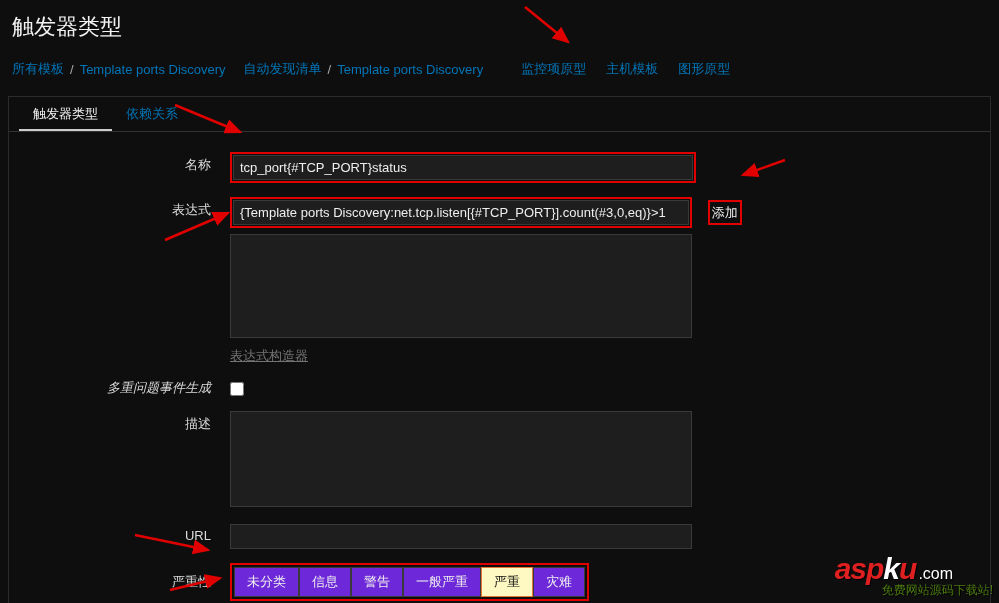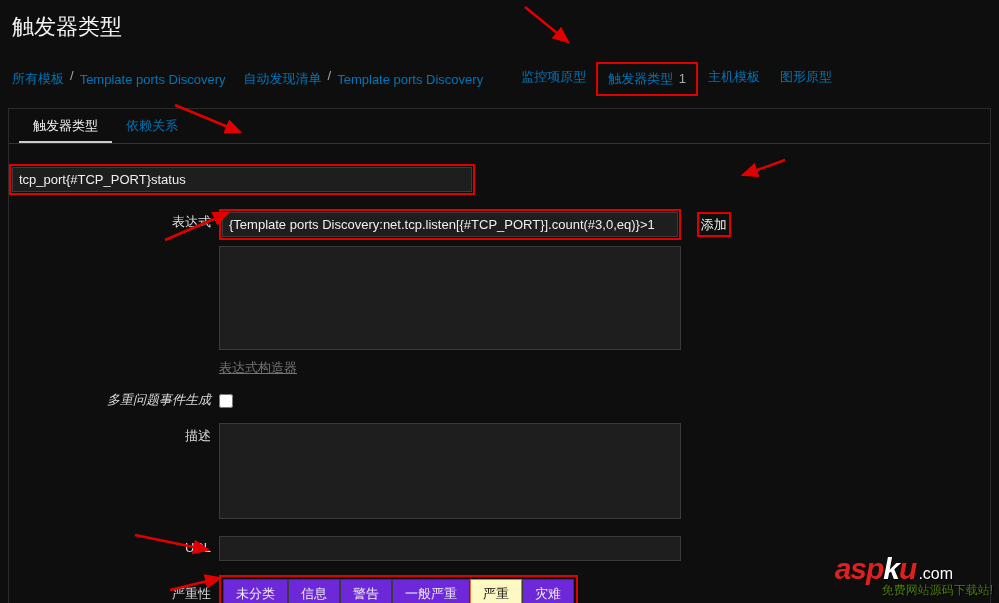--- a/index.html
+++ b/index.html
@@ -19,21 +19,21 @@
     padding: 12px 12px 8px 12px;
     color: #f2f2f2;
   }
   .breadcrumb-row {
     padding: 4px 12px 12px 12px;
     display: flex;
     align-items: center;
     gap: 6px;
     font-size: 13px;
   }
-  .breadcrumb-row a { color: #0275b8; text-decoration: none; margin-top: 8px; }
+  .breadcrumb-row a { color: #0275b8; text-decoration: none; }
   .sep { color: #aaa; }
   .tabnav {
     display: flex;
     gap: 0px;
     margin-left: 6px;
     position: relative;
   }
   .tabnav .tlink {
     color: #0275b8;
     padding: 6px 10px;
@@ -70,21 +70,21 @@
     margin-bottom: 14px;
   }
   .form-label {
     width: 210px;
     text-align: right;
     padding-right: 8px;
     padding-top: 4px;
     color: #dcdcdc;
     font-size: 13px;
   }
-  .form-ctrl { flex: 0 0 auto; }
+  .form-ctrl { flex: 0 0 auto; margin-left: 11px; }
   input[type=text].wide, .textarea {
     background: #1e1e1e;
     border: 1px solid #3a3a3a;
     color: #eee;
     font-size: 13px;
     padding: 4px 6px;
     width: 460px;
   }
   .textarea {
     height: 88px;
@@ -162,39 +162,36 @@
   <a href="#">Template ports Discovery</a>
   <span style="width:6px"></span>
   <a href="#">自动发现清单</a>
   <span class="sep">/</span>
   <a href="#">Template ports Discovery</a>
 
   <span style="width:10px"></span>
 
   <div class="tabnav">
     <a href="#" class="tlink">监控项原型</a>
-    <a href="#" class="tlink hl-red">
-      <span>触发器类型</span>
-      <span class="tab-count">1</span>
-    </a>
     <a href="#" class="tlink">主机模板</a>
     <a href="#" class="tlink">图形原型</a>
   </div>
 </div>
 
 <div class="main-panel">
 
   <div class="subtabs">
     <div class="stab active">触发器类型</div>
     <div class="stab">依赖关系</div>
   </div>
 
   <div class="form-area">
 
     <div class="form-row">
+      <div class="form-label">名称</div>
       <div class="form-ctrl hl-red" style="padding:1px;">
         <input type="text" class="wide" value="tcp_port{#TCP_PORT}status" style="">
       </div>
     </div>
 
     <div class="form-row">
       <div class="form-label">表达式</div>
       <div class="form-ctrl" style="position:relative;">
         <div class="hl-red" style="padding:1px;display:inline-block;">
           <input type="text" class="wide" style="width: 456px;" value="{Template ports Discovery:net.tcp.listen[{#TCP_PORT}].count(#3,0,eq)}&gt;1">

